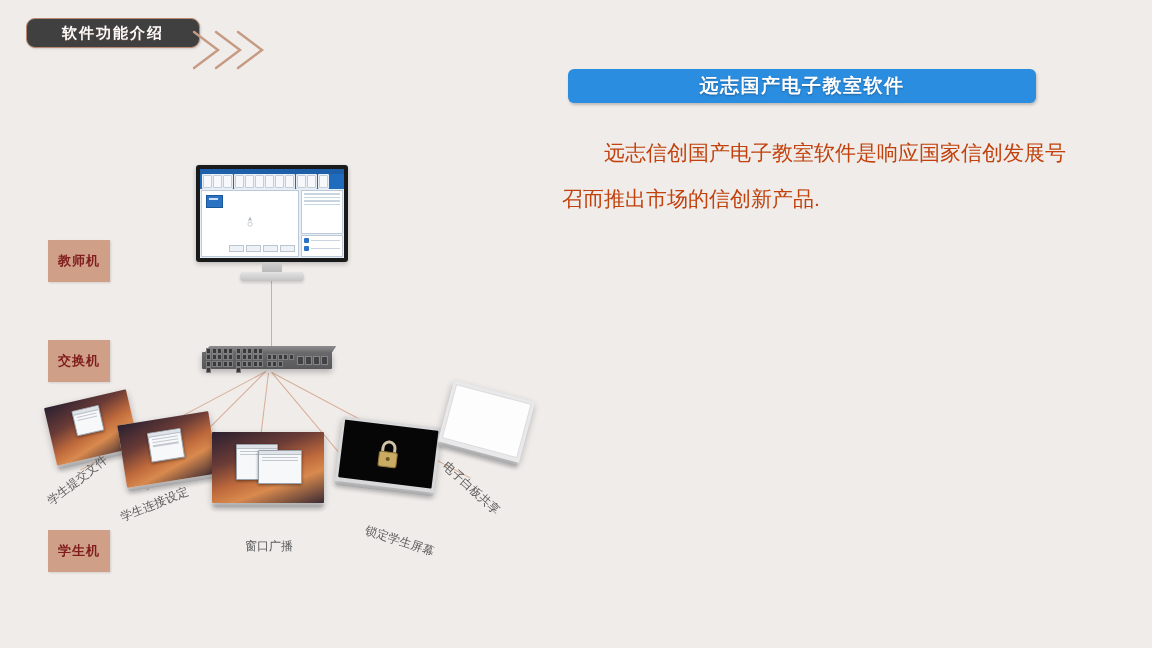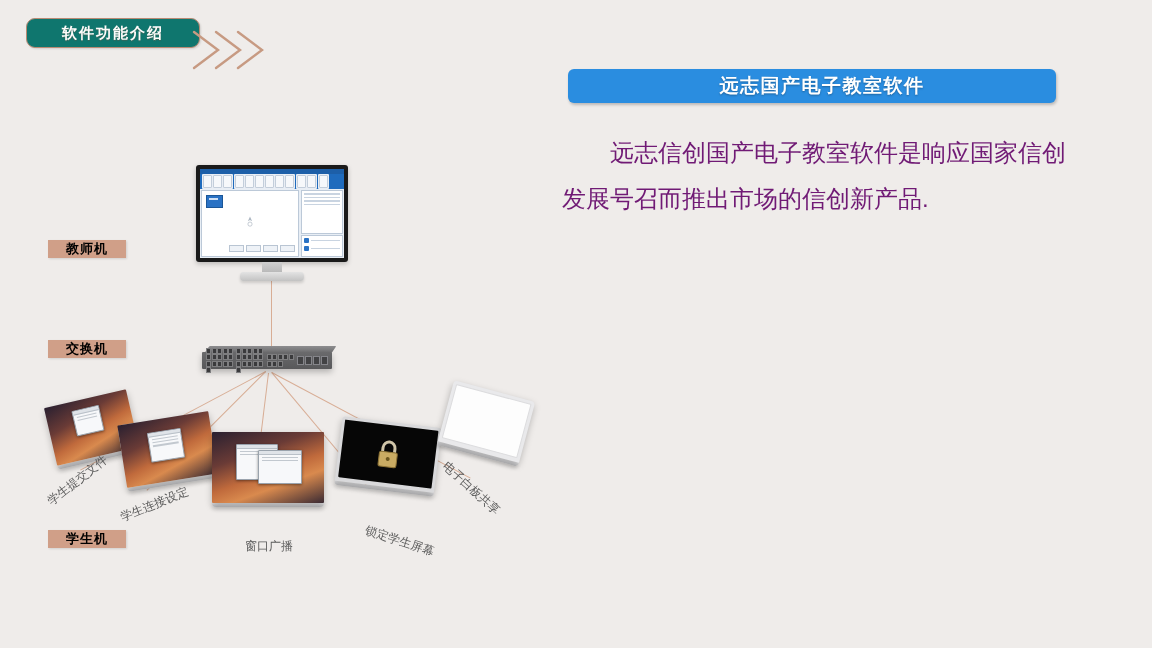--- a/index.html
+++ b/index.html
@@ -4,21 +4,21 @@
 <style>
   html,body{margin:0;padding:0;}
   body{
     width:1152px;height:648px;overflow:hidden;position:relative;
     background:#efecea;
     font-family:"Liberation Sans","DejaVu Sans",sans-serif;
   }
   
   #header-badge{
     position:absolute;left:26px;top:18px;width:172px;height:28px;
-    background:#0f766e;border:1.5px solid #b98a73;border-radius:9px;
+    background:#404040;border:1.5px solid #b98a73;border-radius:9px;
     display:flex;align-items:center;justify-content:center;
     box-shadow:1px 1px 2px rgba(0,0,0,.12);
   }
   #header-badge span{
     color:#fdfcfb;font-size:15px;font-weight:bold;letter-spacing:2px;
     text-shadow:0 1px 1px rgba(120,80,60,.45);
   }
   #chevrons{position:absolute;left:188px;top:26px;width:80px;height:44px;}
   
   #diagram{position:absolute;left:0;top:60px;width:548px;height:560px;}
@@ -57,22 +57,22 @@
     transform:skewX(-34deg);border-radius:1px;}
   .sw-face{position:absolute;left:0;top:6px;width:126px;height:17px;
     background:linear-gradient(180deg,#6a6a6c,#58585a);border-radius:1px;
     box-shadow:0 3px 6px rgba(0,0,0,.25);display:flex;align-items:center;padding-left:4px;gap:3px;}
   .sw-ports{display:flex;flex-wrap:wrap;width:30px;gap:.5px;}
   .sw-ports i{width:3px;height:4px;background:#3a3a3c;display:block;border:.4px solid #7e7e80;}
   .sw-sfp{display:flex;gap:1px;margin-left:auto;margin-right:4px;}
   .sw-sfp i{width:5px;height:7px;background:#424244;border:.4px solid #85858a;display:block;}
   
   .chip{
-    position:absolute;background:#d09f88;color:#000000;font-size:13px;font-weight:bold;
-    letter-spacing:1px;padding:0 0;width:78px;text-align:center;
+    position:absolute;background:#d09f88;color:#7f1d1d;font-size:13px;font-weight:bold;
+    letter-spacing:1px;padding:12px 0;width:62px;text-align:center;
     box-shadow:1px 1px 2px rgba(0,0,0,.12);
   }
   
   .laptop{position:absolute;}
   .lid{position:relative;background:#d9d9db;border-radius:4px 4px 1px 1px;padding:3px 3px 4px 3px;
        box-shadow:0 3px 7px rgba(0,0,0,.25);}
   .scr{width:100%;height:100%;overflow:hidden;border-radius:1px;position:relative;}
   .base{height:4px;background:linear-gradient(180deg,#e6e6e8,#b9b9bb);border-radius:0 0 4px 4px;
         box-shadow:0 2px 4px rgba(0,0,0,.2);}
   .wall{position:absolute;inset:0;
@@ -81,26 +81,25 @@
        box-shadow:0 1px 3px rgba(0,0,0,.45);}
   .dlg .bar{height:3px;background:#dfe3e8;border-bottom:.5px solid #b9c0c8;}
   .dlg .ln{height:1.2px;background:#c2c8cf;margin:2px 3px;}
   .cap{position:absolute;color:#5a5a5a;font-size:12px;white-space:nowrap;transform-origin:0 0;}
   
   #right{position:absolute;left:560px;top:0;width:520px;height:648px;}
   #title-banner{
     position:absolute;left:8px;top:69px;width:468px;height:34px;
     background:#2a8de0;border-radius:6px;display:flex;align-items:center;justify-content:center;
     box-shadow:1px 2px 3px rgba(0,0,0,.22);
-    padding-left:20px;
   }
   #title-banner span{color:#fff;font-size:19px;font-weight:bold;letter-spacing:1.5px;
     text-shadow:0 1px 2px rgba(0,0,0,.3);}
   #body-text{position:absolute;left:2px;top:130px;width:512px;
-    font-size:24px;line-height:46px;color:#701a75;}
+    font-size:21px;line-height:46px;color:#c2410c;}
   #body-text p{margin:0;text-indent:2em;}
 </style>
 </head>
 <body>
 
 <div id="header-badge">
   <span>软件功能介绍</span>
 </div>
 <svg id="chevrons" viewBox="0 0 80 44">
   <g fill="none" stroke="#c79a82" stroke-width="2.4" stroke-linecap="round">

